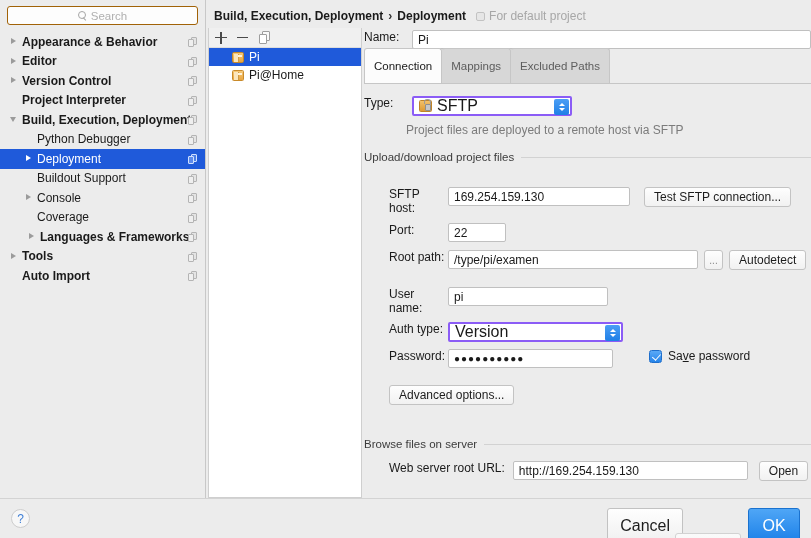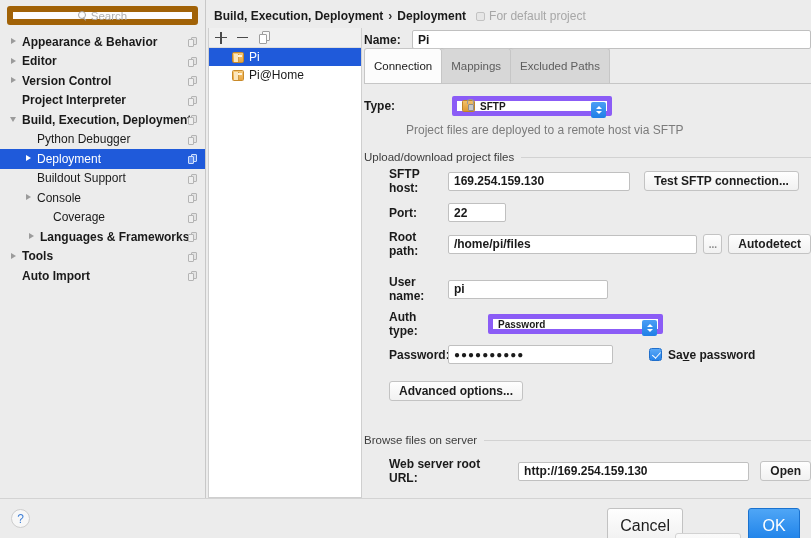--- a/index.html
+++ b/index.html
@@ -17,21 +17,21 @@
 
   
   #sidebar {
     position: absolute; left: 0; top: 0; width: 206px; height: 498px;
     background: #ececec;
     border-right: 1px solid #c8c8c8;
   }
   #search-wrap { padding: 6px 7px 5px 7px; }
   .search-box {
     position: relative; height: 19px; background: #fdfdfd;
-    border: 6px solid #a16207; border-radius: 3px;
+    border: 1px solid #a16207; border-radius: 3px;
     display: flex; align-items: center; justify-content: center;
   }
   .search-inner { display: flex; align-items: center; gap: 4px; }
   .mag { width: 9px; height: 9px; position: relative; display: inline-block; }
   .mag::before {
     content: ""; position: absolute; left: 0; top: 0;
     width: 6px; height: 6px; border: 1.2px solid #a6a6a6; border-radius: 50%;
   }
   .mag::after {
     content: ""; position: absolute; left: 5.5px; top: 6px;
@@ -130,39 +130,39 @@
     content: ""; position: absolute; left: 1px; top: 1px; width: 4px; height: 8px;
     background: #fbe6bd; border-right: 1px solid #cf9a44;
   }
   .srv-ico::after {
     content: ""; position: absolute; right: 1px; top: 2px; width: 4px; height: 2px;
     background: #fff3dc;
   }
 
   
   #form { position: absolute; left: 364px; top: 30px; width: 447px; }
-  .row { display: flex; align-items: center; font-weight: bold; }
+  .row { display: flex; align-items: flex-start; }
   .lbl { font-size: 12px; color: #1a1a1a; }
   .inp {
     background: #fff; border: 1px solid #c0c0c0; border-radius: 2px;
     height: 19px; font-size: 12px; color: #1a1a1a;
     display: flex; align-items: center; padding: 0 5px;
     font-family: "Liberation Sans", sans-serif;
   }
   .btn {
     background: linear-gradient(#fefefe, #f1f1f1);
     border: 1px solid #c3c3c3; border-radius: 3px; height: 20px;
     font-size: 12px; color: #1d1d1d;
     display: inline-flex; align-items: center; justify-content: center;
     padding: 0 9px; white-space: nowrap;
   }
   .combo {
-    background: #fff; border: 5px solid #8b5cf6; border-radius: 2px;
+    background: #fff; border: 2px solid #8b5cf6; border-radius: 2px;
     height: 20px; display: flex; align-items: center; padding: 0 5px;
-    position: relative; font-size: 10px; margin-left: 40px;
+    position: relative; font-size: 16px;
   }
   .stepper {
     position: absolute; right: 1px; top: 1px; width: 15px; height: 16px;
     background: linear-gradient(#4b9ef5, #1f7fe6); border-radius: 2px;
     display: flex; flex-direction: column; align-items: center; justify-content: center; gap: 2px;
   }
   .stepper .up, .stepper .dn {
     width: 0; height: 0; border-left: 3px solid transparent; border-right: 3px solid transparent;
   }
   .stepper .up { border-bottom: 3.5px solid #fff; }
@@ -316,21 +316,21 @@
           </span>
         </div>
         <div class="trow" style="padding-left: 25px;">
           <span class="tri has"></span>
           <span class="tlabel">Console</span>
           <span class="copyicon">
             <i></i>
             <i></i>
           </span>
         </div>
-        <div class="trow" style="padding-left: 41px;">
+        <div class="trow" style="padding-left: 25px;">
           <span class="tri"></span>
           <span class="tlabel">Coverage</span>
           <span class="copyicon">
             <i></i>
             <i></i>
           </span>
         </div>
         <div class="trow" style="padding-left: 28px;">
           <span class="tri has"></span>
           <span class="tlabel bold">Languages &amp; Frameworks</span>
@@ -414,47 +414,47 @@
       </span>
     </div>
 
     <div class="hint" style="margin:7px 0 0 42px">Project files are deployed to a remote host via SFTP</div>
 
     <div class="group" style="margin-top:14px">
       <span class="gl">Upload/download project files</span>
       <span class="gline"></span>
     </div>
 
-    <div class="row" style="margin-top:4px">
+    <div class="row" style="margin-top:24px">
       <span class="lbl" style="width:84px; padding-left:25px">SFTP host:</span>
       <span class="inp" style="width:182px">169.254.159.130</span>
       <span class="btn" style="margin-left:14px">Test SFTP connection...</span>
     </div>
 
     <div class="row" style="margin-top:8px">
       <span class="lbl" style="width:84px; padding-left:25px">Port:</span>
       <span class="inp" style="width:58px">22</span>
     </div>
 
     <div class="row" style="margin-top:8px">
       <span class="lbl" style="width:84px; padding-left:25px">Root path:</span>
-      <span class="inp" style="width:250px">/home/pi/files</span>
+      <span class="inp" style="width:250px">/type/pi/examen</span>
       <span class="btn" style="margin-left:6px; width:19px; padding:0; color:#8a8a8a; font-size:10px">...</span>
       <span class="btn" style="margin-left:6px">Autodetect</span>
     </div>
 
     <div class="row" style="margin-top:17px">
       <span class="lbl" style="width:84px; padding-left:25px">User name:</span>
       <span class="inp" style="width:160px">pi</span>
     </div>
 
     <div class="row" style="margin-top:7px">
       <span class="lbl" style="width:84px; padding-left:25px">Auth type:</span>
       <span class="combo" style="width:175px">
-        <span>Password</span>
+        <span>Version</span>
         <span class="stepper">
             <span class="up"></span>
             <span class="dn"></span>
           </span>
       </span>
     </div>
 
     <div class="row" style="margin-top:7px">
       <span class="lbl" style="width:84px; padding-left:25px">Password:</span>
       <span class="inp dots" style="width:165px">●●●●●●●●●●</span>

